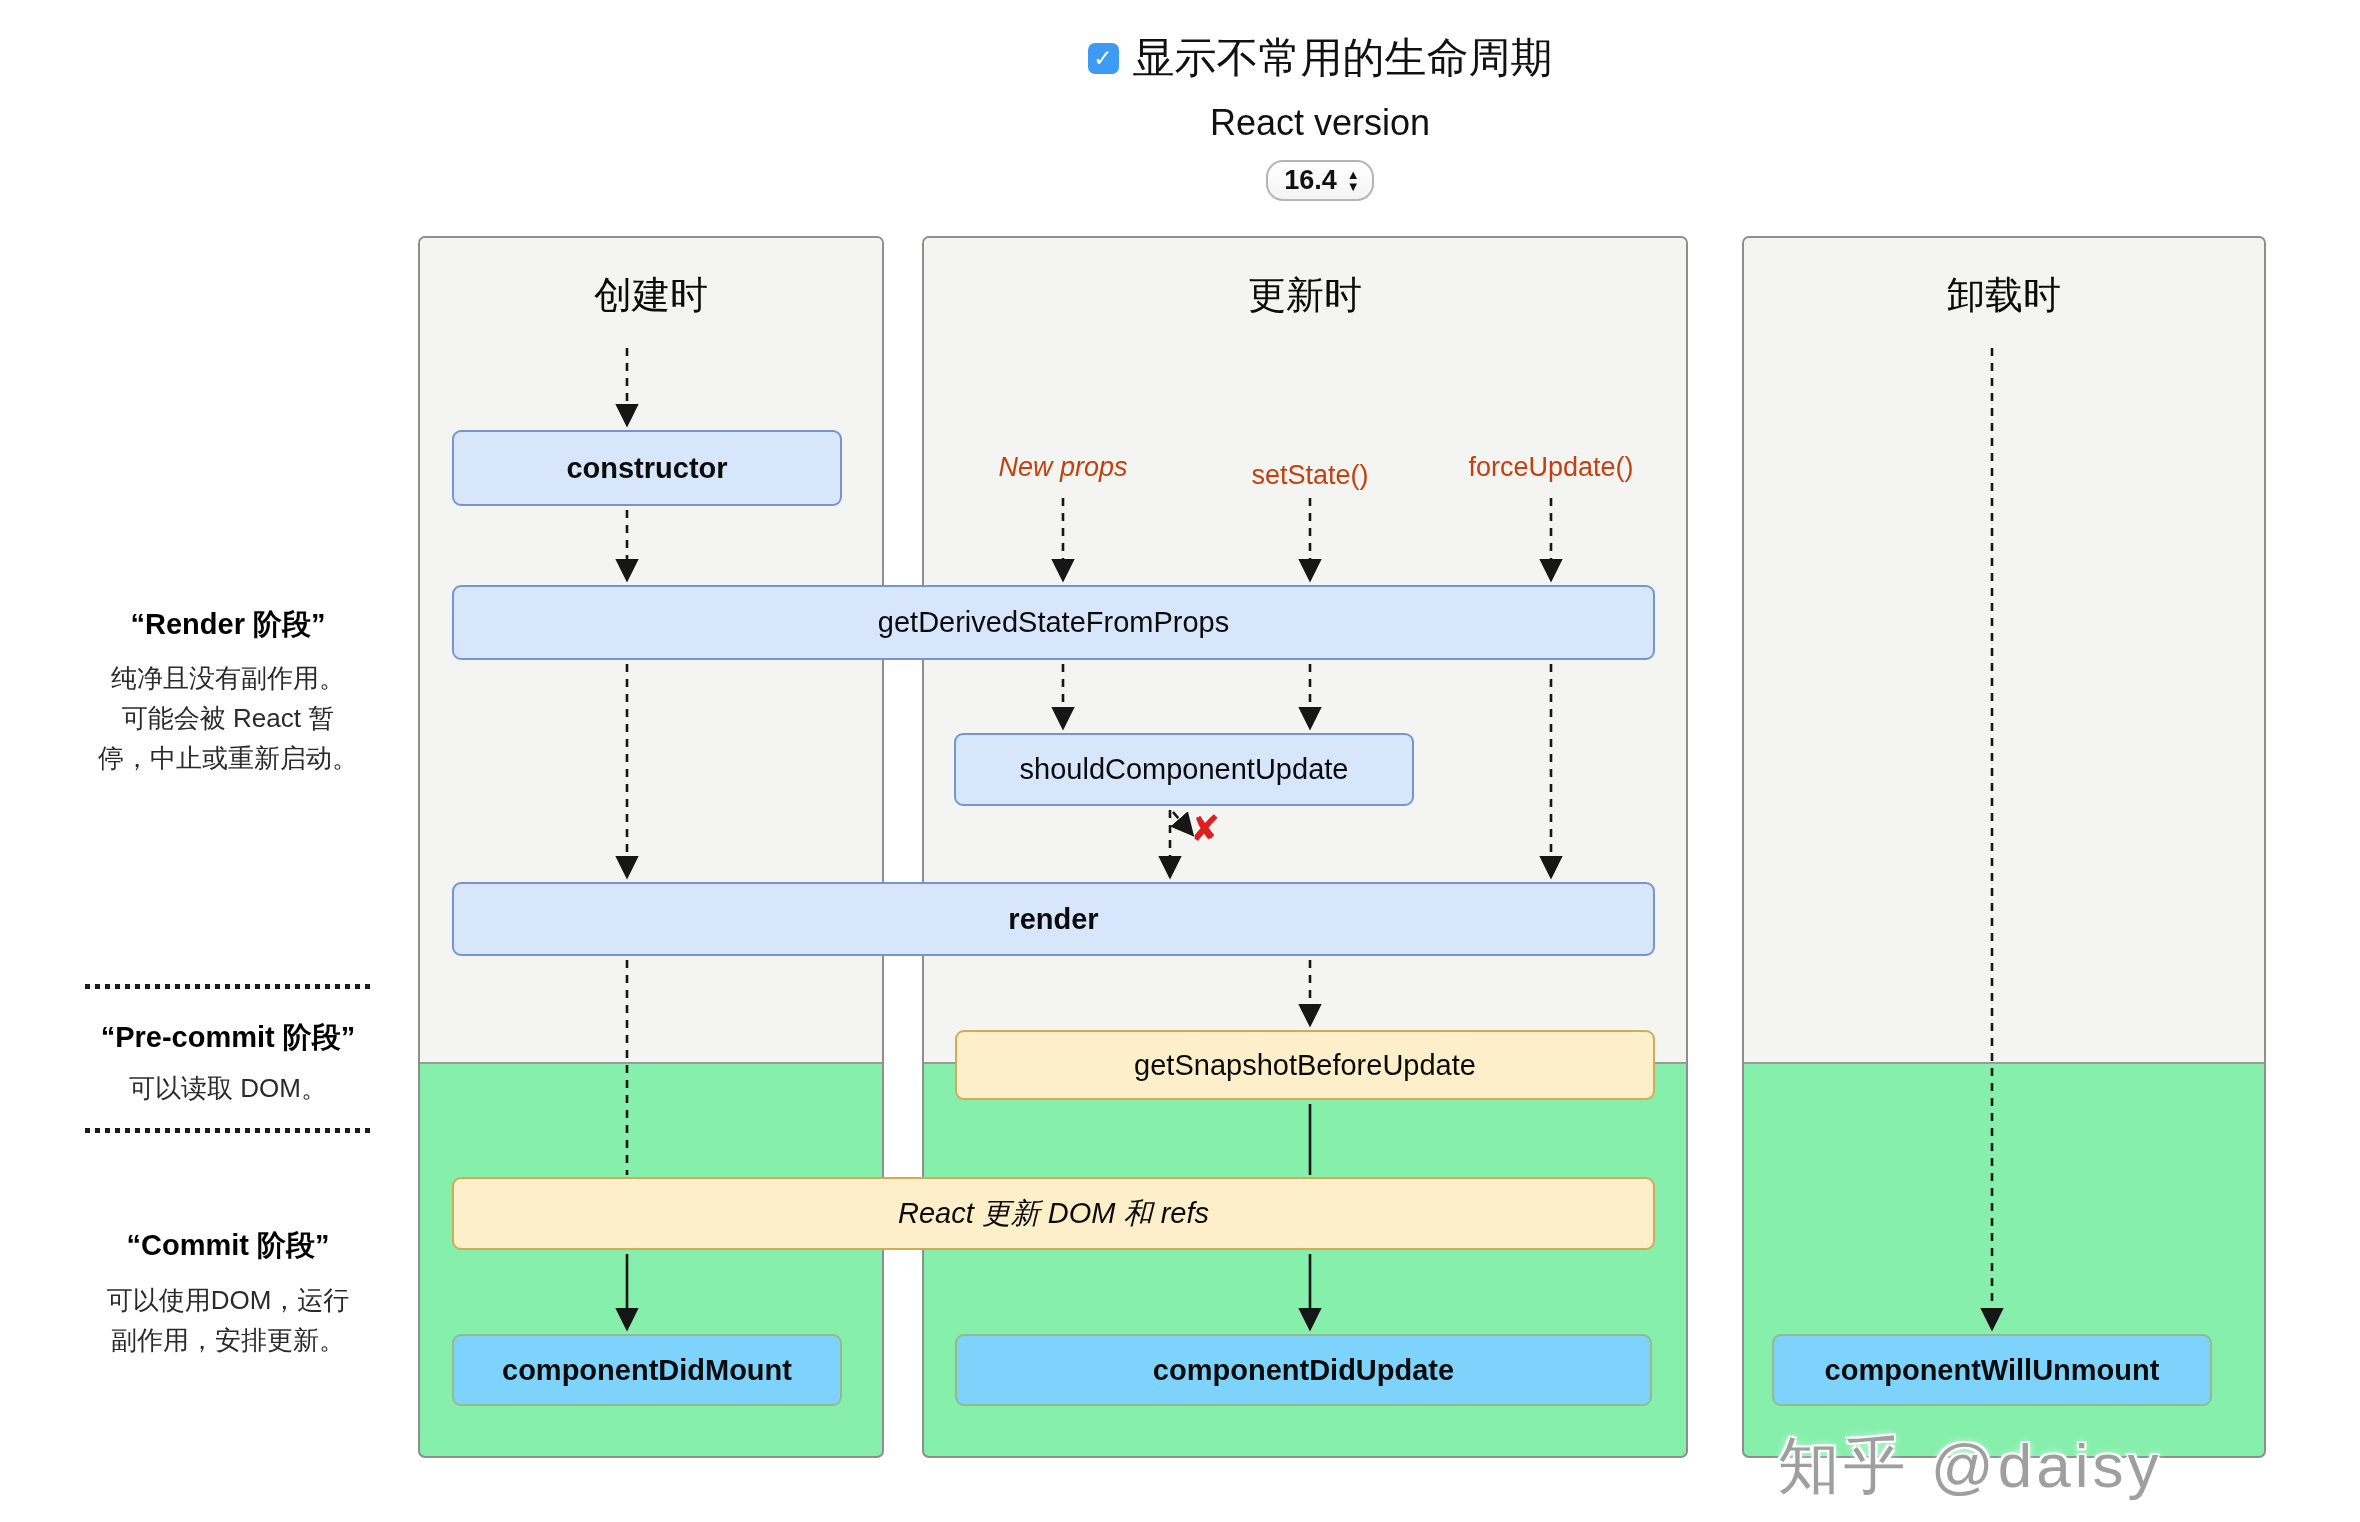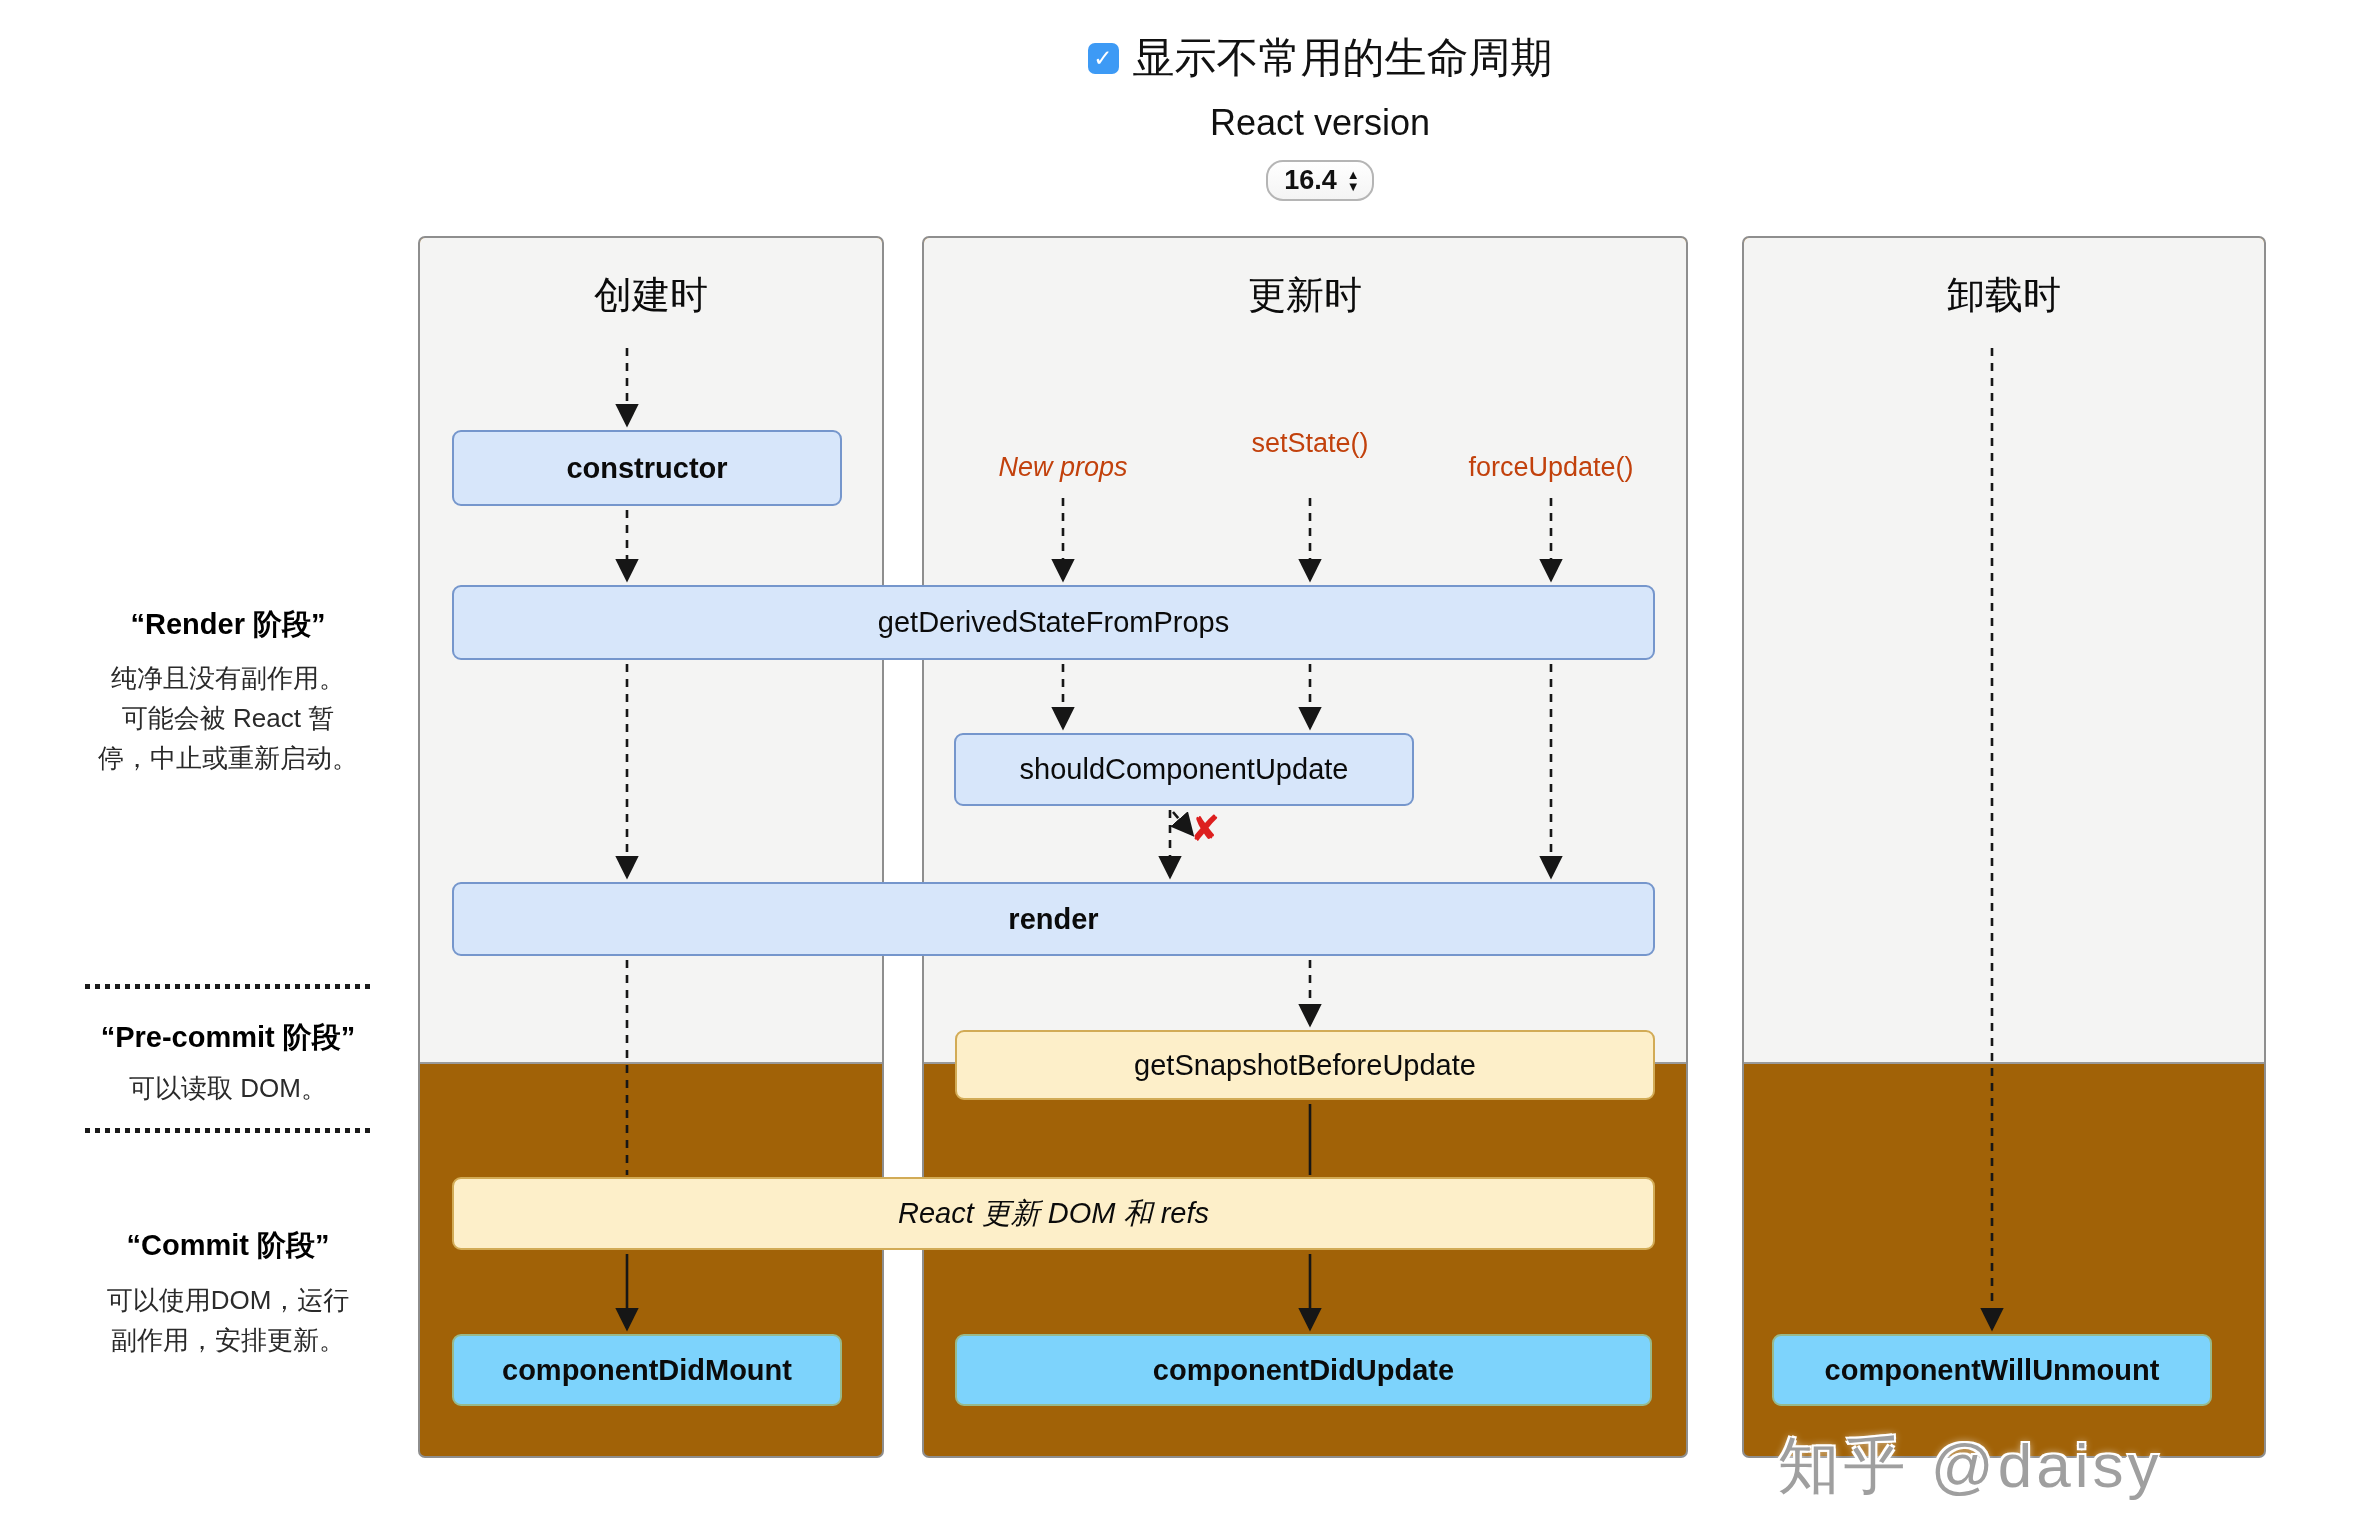--- a/index.html
+++ b/index.html
@@ -20,21 +20,21 @@
   .select .arrows { display:inline-flex; flex-direction:column; font-size:13px; line-height:12px; color:#111; }
 
   
   .sidebar { position:absolute; left:45px; top:0; width:366px; text-align:center; z-index:5; }
   .phase-title { font-size:29px; font-weight:700; color:#000; position:absolute; width:100%; }
   .phase-line { font-size:26px; color:#2a2a2a; position:absolute; width:100%; line-height:40px; }
   .dotted-div { position:absolute; left:40px; width:288px; height:5px;
                 background:repeating-linear-gradient(90deg,#1a1a1a 0 5px,transparent 5px 10px); }
 
   
-  .panel { position:absolute; top:236px; height:1222px; background:#a16207; border:2px solid #8e8e8e;
+  .panel { position:absolute; top:236px; height:1222px; background:#86efac; border:2px solid #8e8e8e;
            border-radius:7px; z-index:1; }
   .panel-top { position:absolute; left:0; top:0; width:100%; height:826px; background:#f4f4f3;
                border-bottom:2px solid #9a9a9a; border-radius:5px 5px 0 0; }
   .panel-title { position:absolute; top:32px; left:0; width:100%; text-align:center; font-size:38px;
                  font-weight:500; color:#0b0b0b; }
 
   
   .trigger { position:absolute; z-index:3; font-size:27px; color:#c2410c; transform:translateX(-50%);
              white-space:nowrap; }
   .italic { font-style:italic; }
@@ -108,21 +108,21 @@
   <div class="panel" style="left:922px; width:766px;">
     <div class="panel-top"></div>
     <div class="panel-title">更新时</div>
   </div>
   <div class="panel" style="left:1742px; width:524px;">
     <div class="panel-top"></div>
     <div class="panel-title">卸载时</div>
   </div>
 
   <div class="trigger italic" style="left:1063px; top:452px;">New props</div>
-  <div class="trigger" style="left:1310px; top:428px;">setState()</div>
+  <div class="trigger" style="left:1310px; top:460px;">setState()</div>
   <div class="trigger" style="left:1551px; top:452px;">forceUpdate()</div>
 
   <svg id="arrows" width="2360" height="1522">
     <defs>
       <marker id="ah" viewBox="0 0 10 10" refX="8.5" refY="5" markerWidth="9" markerHeight="9" orient="auto-start-reverse">
         <path d="M0,0 L10,5 L0,10 z" fill="#161616"></path>
       </marker>
     </defs>
     <g>
       <line class="ln dash" x1="627" y1="348" x2="627" y2="424" marker-end="url(#ah)"></line>

